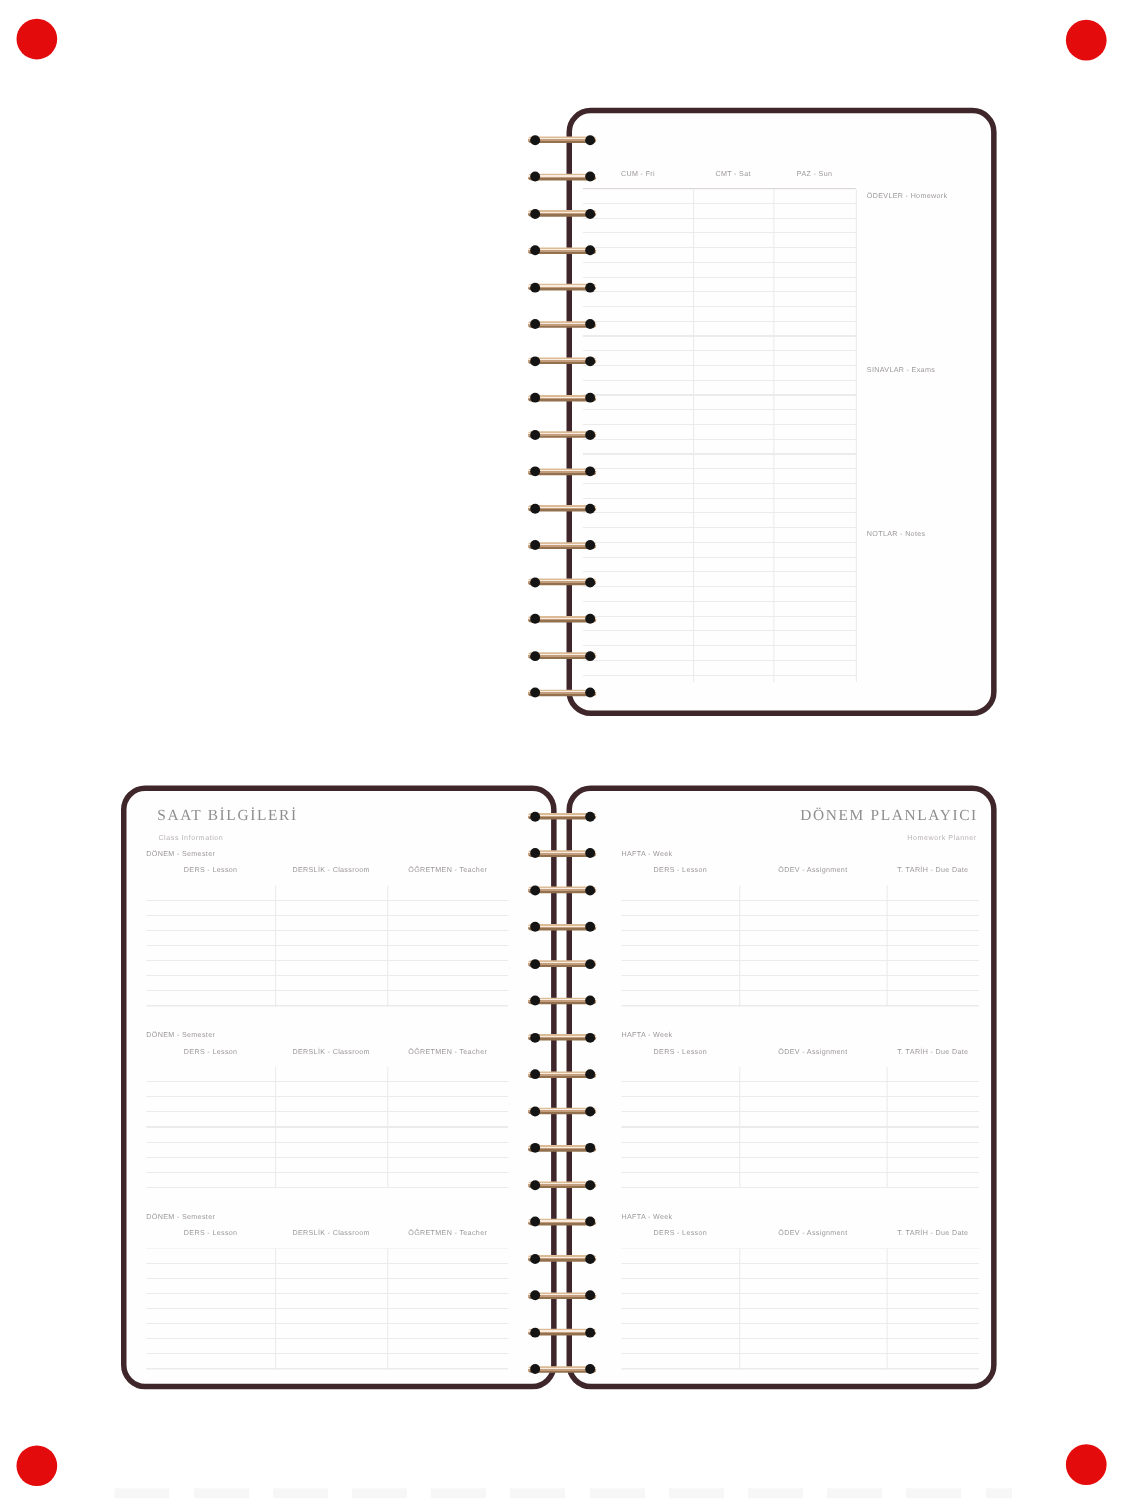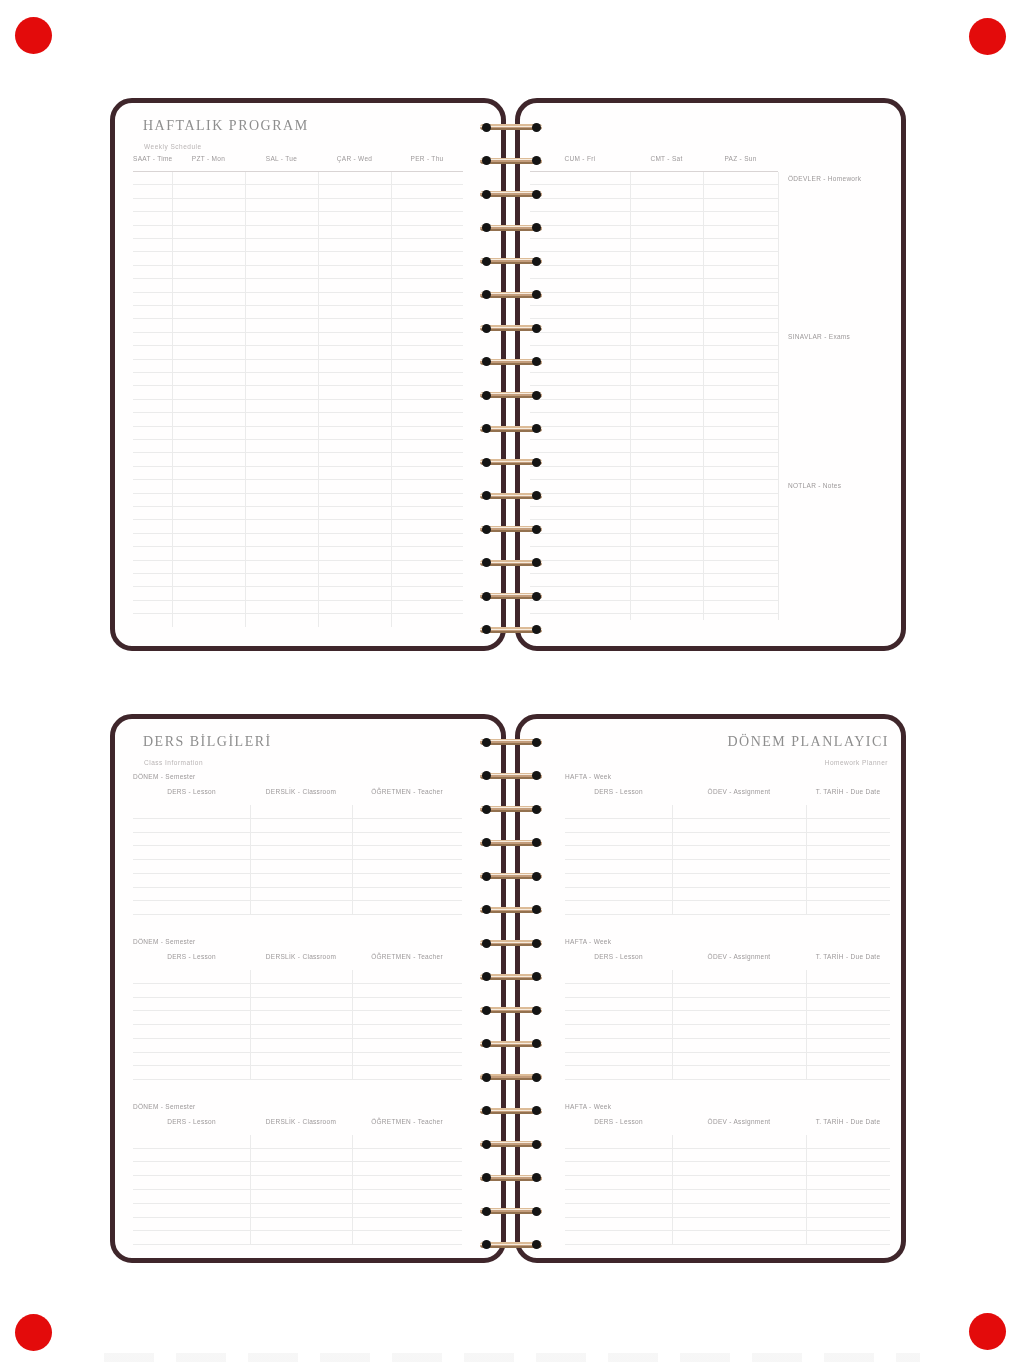--- a/index.html
+++ b/index.html
@@ -29,56 +29,39 @@
 </head>
 <body>
 
 <div id="screen">
 
   <div class="marker" style="left:15px;top:17px"></div>
   <div class="marker" style="left:969px;top:18px"></div>
   <div class="marker" style="left:15px;top:1314px"></div>
   <div class="marker" style="left:969px;top:1313px"></div>
 
-  <div class="page" style="left:110px;top:98px;width:396px;height:553px">
-    <div class="pg-title" style="left:28px;top:15px">HAFTALIK PROGRAM</div>
-    <div class="pg-sub" style="left:29px;top:40px">Weekly Schedule</div>
-
-    <div class="hcell" style="left:18px;top:52px;width:39px">SAAT - Time</div>
-    <div class="hcell" style="left:57px;top:52px;width:73px">PZT - Mon</div>
-    <div class="hcell" style="left:130px;top:52px;width:73px">SAL - Tue</div>
-    <div class="hcell" style="left:203px;top:52px;width:73px">ÇAR - Wed</div>
-    <div class="hcell" style="left:276px;top:52px;width:72px">PER - Thu</div>
-
-    <div class="hline" style="left:18px;top:68px;width:330px"></div>
-    <div class="rows" style="left:18px;top:69px;width:330px;height:455px"></div>
-    <div class="vline" style="left:57px;top:69px;height:455px"></div>
-    <div class="vline" style="left:130px;top:69px;height:455px"></div>
-    <div class="vline" style="left:203px;top:69px;height:455px"></div>
-    <div class="vline" style="left:276px;top:69px;height:455px"></div>
-  </div>
 
   <div class="page" style="left:515px;top:98px;width:391px;height:553px">
     <div class="hcell" style="left:10px;top:52px;width:100px">CUM - Fri</div>
     <div class="hcell" style="left:110px;top:52px;width:73px">CMT - Sat</div>
     <div class="hcell" style="left:183px;top:52px;width:75px">PAZ - Sun</div>
 
     <div class="hline" style="left:10px;top:68px;width:248px"></div>
     <div class="rows" style="left:10px;top:69px;width:248px;height:448px"></div>
     <div class="vline" style="left:110px;top:69px;height:448px"></div>
     <div class="vline" style="left:183px;top:69px;height:448px"></div>
     <div class="vline" style="left:258px;top:69px;height:448px"></div>
 
     <div class="seclabel" style="left:268px;top:72px">ÖDEVLER - Homework</div>
     <div class="seclabel" style="left:268px;top:230px">SINAVLAR - Exams</div>
     <div class="seclabel" style="left:268px;top:379px">NOTLAR - Notes</div>
   </div>
 
   <div class="page" style="left:110px;top:714px;width:396px;height:549px">
-    <div class="pg-title" style="left:28px;top:15px">DERS BİLGİLERİ</div>
+    <div class="pg-title" style="left:28px;top:15px">SAAT BİLGİLERİ</div>
     <div class="pg-sub" style="left:29px;top:40px">Class Information</div>
 
     <div class="seclabel" style="left:18px;top:54px">DÖNEM - Semester</div>
     <div class="hcell" style="left:18px;top:69px;width:117px">DERS - Lesson</div>
     <div class="hcell" style="left:135px;top:69px;width:102px">DERSLİK - Classroom</div>
     <div class="hcell" style="left:237px;top:69px;width:110px">ÖĞRETMEN - Teacher</div>
     <div class="rows-wide" style="left:18px;top:86px;width:329px;height:110px"></div>
     <div class="vline" style="left:135px;top:86px;height:110px"></div>
     <div class="vline" style="left:237px;top:86px;height:110px"></div>
 

